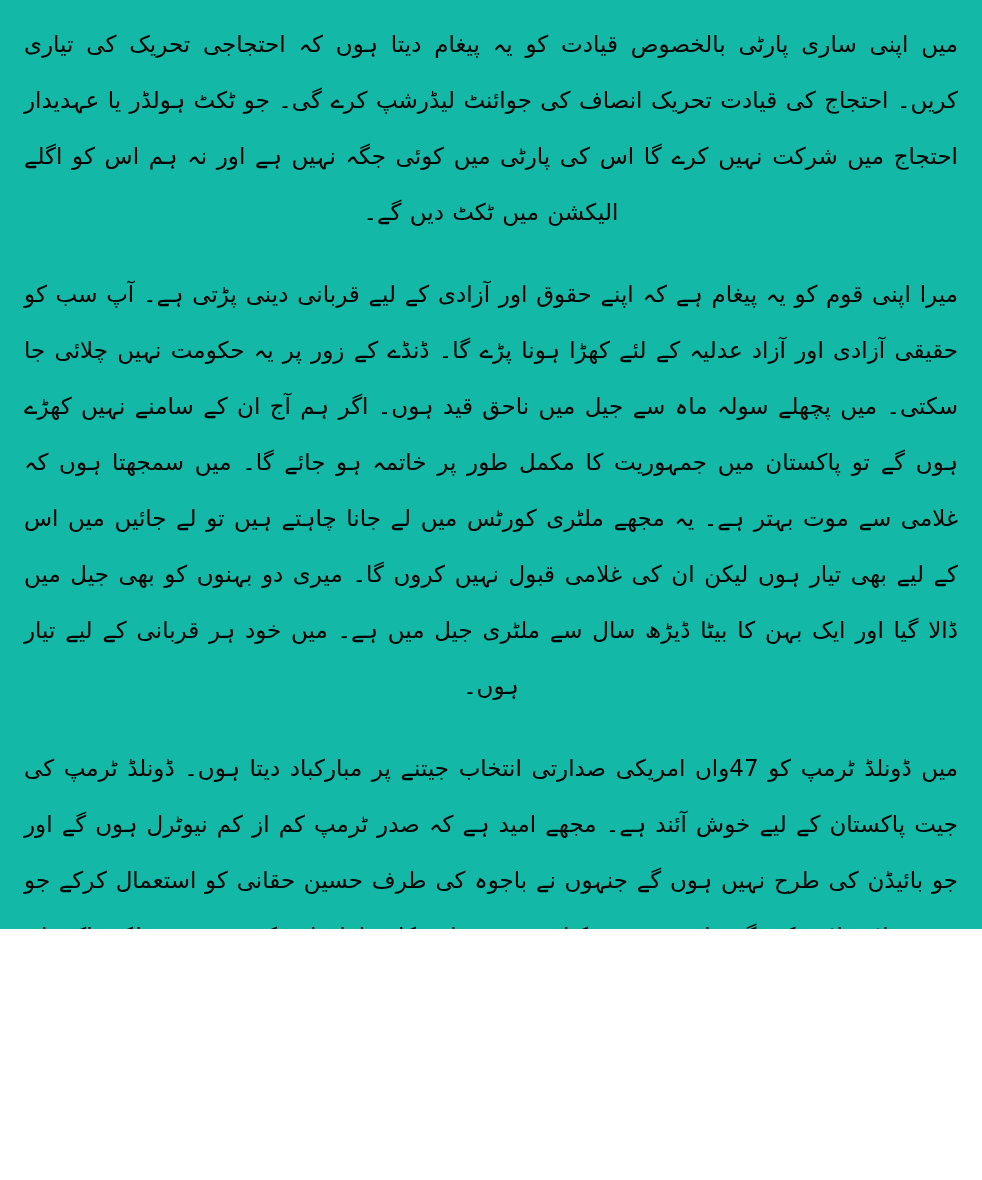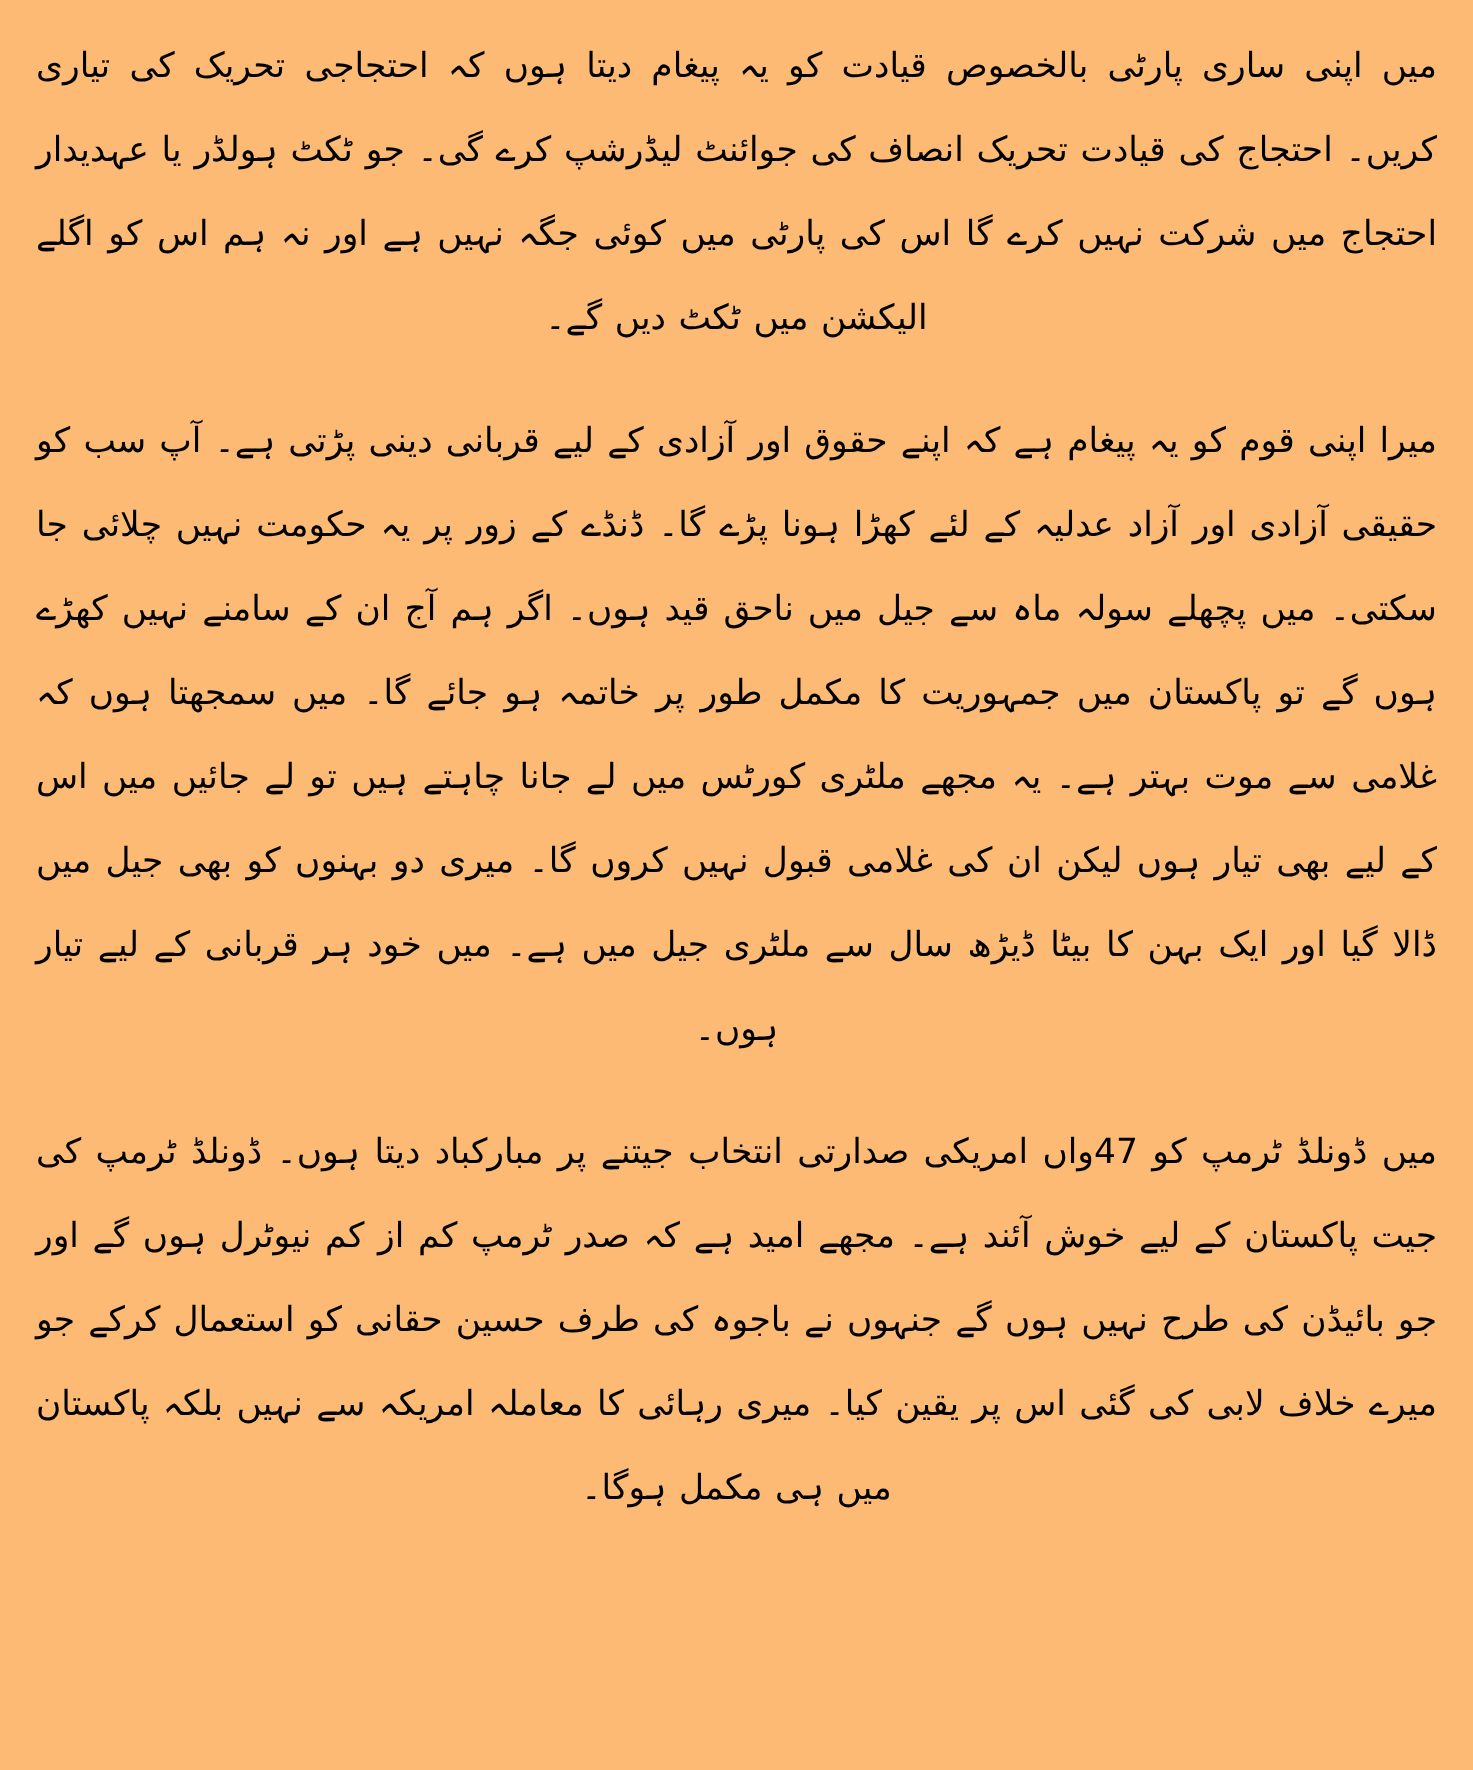--- a/index.html
+++ b/index.html
@@ -3,23 +3,23 @@
 <meta charset="utf-8">
 <style>
   html, body {
     margin: 0;
     padding: 0;
     background: #ffffff;
   }
   .page {
     position: relative;
     width: 982px;
-    height: 1180px;
+    height: 929px;
     margin: 0 auto;
-    background: #fdba74;
+    background: #14b8a6;
     box-sizing: border-box;
     padding: 16px 24px 0 24px;
     overflow: hidden;
   }
   .doc {
     direction: rtl;
     unicode-bidi: embed;
     color: #000000;
     font-family: "DejaVu Sans", sans-serif;
     font-size: 23px;

